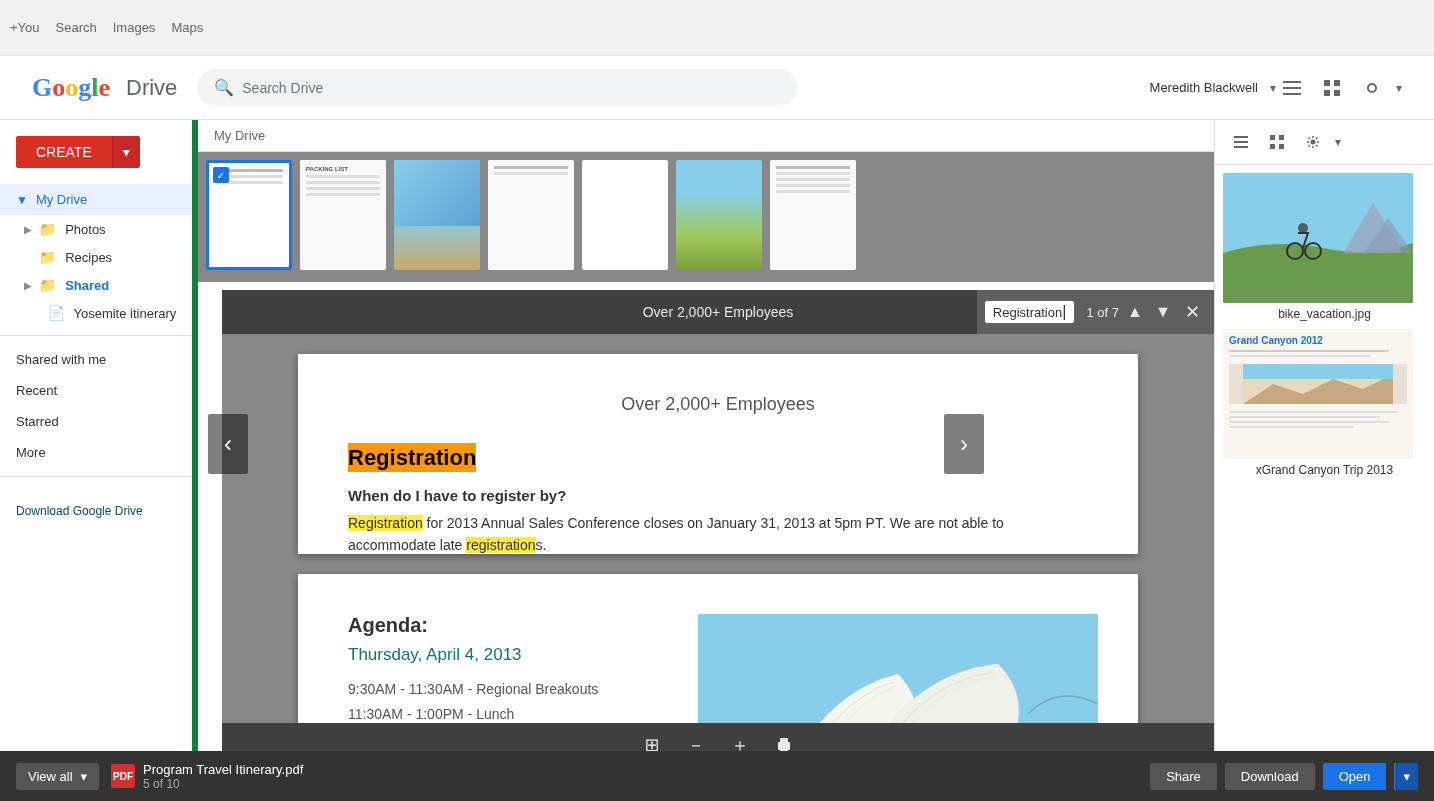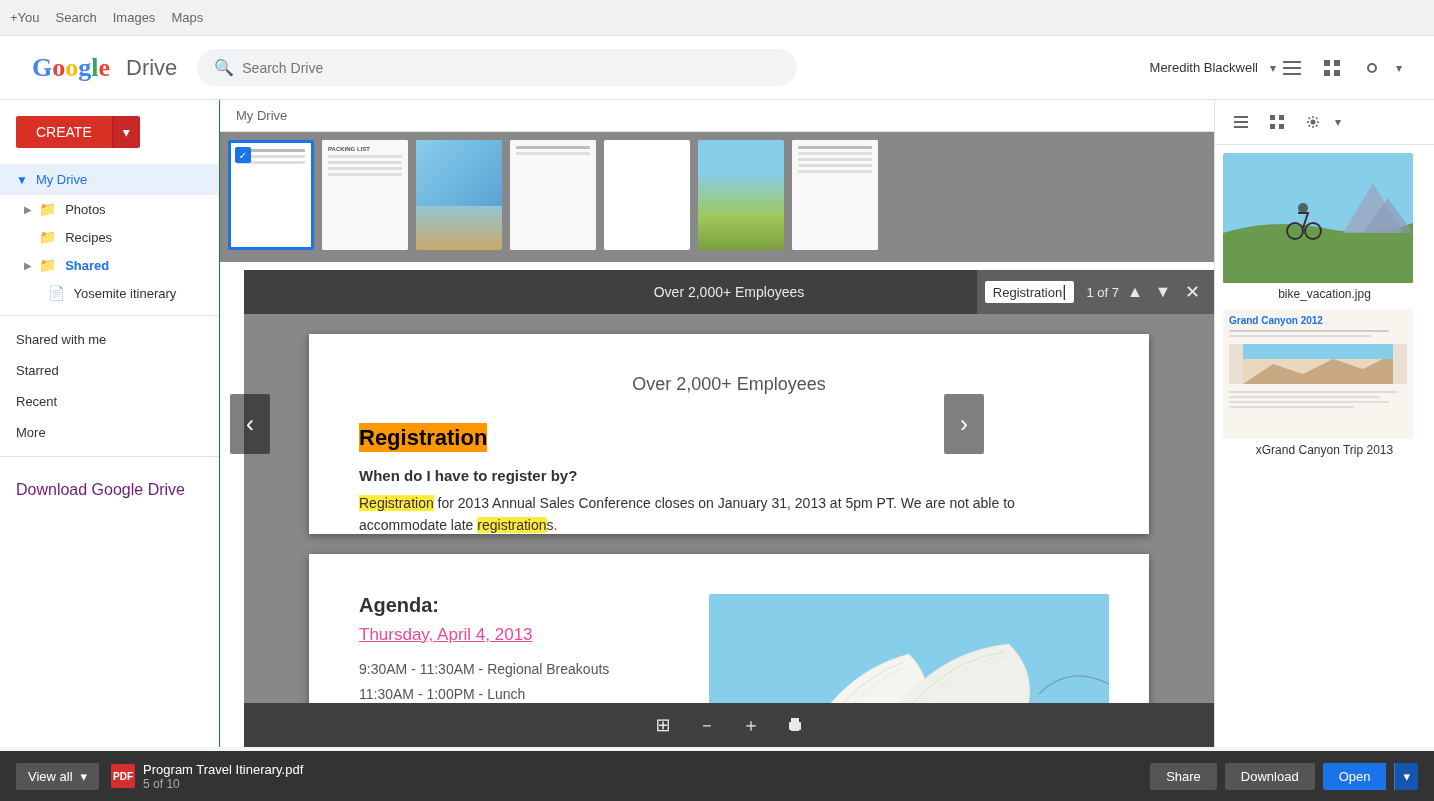--- a/index.html
+++ b/index.html
@@ -1,21 +1,21 @@
 <!DOCTYPE html>
 <html><head>
   <meta charset="utf-8">
   <style>
     * { box-sizing: border-box; margin: 0; padding: 0; }
     body { font-family: Arial, sans-serif; background: #f5f5f5; overflow: hidden; width: 1434px; height: 801px; position: relative; }
 
     
     .google-bar {
       background: #f1f1f1;
-      height: 36px;
+      height: 56px;
       display: flex;
       align-items: center;
       padding: 4px 10px;
       border-bottom: 1px solid #e0e0e0;
       position: relative;
       z-index: 1;
     }
     .google-bar-links { display: flex; gap: 16px; align-items: center; }
     .google-bar-links span { font-size: 13px; color: #666; cursor: pointer; }
 
@@ -60,24 +60,24 @@
 
     
     .main-layout {
       display: flex;
       height: calc(801px - 40px - 64px - 50px);
       position: relative;
     }
 
     
     .sidebar {
-      width: 220px;
+      width: 198px;
       background: #fff;
       padding: 8px 0;
-      border-right: 1px solid #15803d;
+      border-right: 6px solid #15803d;
       overflow-y: auto;
       flex-shrink: 0;
     }
     .create-btn {
       margin: 8px 16px 16px 16px;
       display: flex;
       align-items: center;
     }
     .create-main {
       background: #d93025;
@@ -108,21 +108,21 @@
       font-size: 14px;
       color: #333;
       gap: 8px;
     }
     .sidebar-item.active { background: #e8f0fe; color: #1a73e8; font-weight: 500; }
     .sidebar-item .item-label { font-size: 13px; }
     .sidebar-tree { margin-left: 16px; }
     .sidebar-tree .sidebar-item { padding: 6px 8px; font-size: 13px; }
     .sidebar-divider { border: none; border-top: 1px solid #e0e0e0; margin: 8px 0; }
     .sidebar-bottom { padding: 16px; }
-    .download-drive { font-size: 16px; color: #701a75; cursor: pointer; }
+    .download-drive { font-size: 12px; color: #0c4a6e; cursor: pointer; }
 
     
     .main-content {
       flex: 1;
       overflow: hidden;
       background: #fff;
       position: relative;
     }
 
     
@@ -269,21 +269,21 @@
     }
     .highlight-yellow {
       background: #ffeb3b;
       display: inline;
     }
     .pdf-subheading { font-size: 15px; font-weight: bold; color: #333; margin-bottom: 8px; }
     .pdf-body { font-size: 14px; color: #333; line-height: 1.6; }
 
     
     .agenda-heading { font-size: 20px; font-weight: bold; color: #333; margin-bottom: 8px; }
-    .agenda-date { font-size: 17px; color: #ec4899; margin-bottom: 12px; text-decoration: underline; }
+    .agenda-date { font-size: 17px; color: #0f766e; margin-bottom: 12px; }
     .agenda-item { font-size: 14px; color: #555; line-height: 1.8; }
     .agenda-image {
       position: absolute;
       right: 40px;
       top: 40px;
       width: 400px;
       height: 260px;
       background: linear-gradient(180deg, #87ceeb 0%, #87ceeb 40%, #d4c5a0 70%, #c9b99a 100%);
       border-radius: 2px;
       overflow: hidden;
@@ -592,24 +592,24 @@
         </div>
       </div>
     </div>
 
     <hr class="sidebar-divider">
 
     <div class="sidebar-item">
       <span class="item-label">Shared with me</span>
     </div>
     <div class="sidebar-item">
+      <span class="item-label">Recent</span>
+    </div>
+    <div class="sidebar-item">
       <span class="item-label">Starred</span>
-    </div>
-    <div class="sidebar-item">
-      <span class="item-label">Recent</span>
     </div>
     <div class="sidebar-item">
       <span class="item-label">More</span>
     </div>
 
     <hr class="sidebar-divider">
 
     <div class="sidebar-bottom">
       <span class="download-drive">Download Google Drive</span>
     </div>

